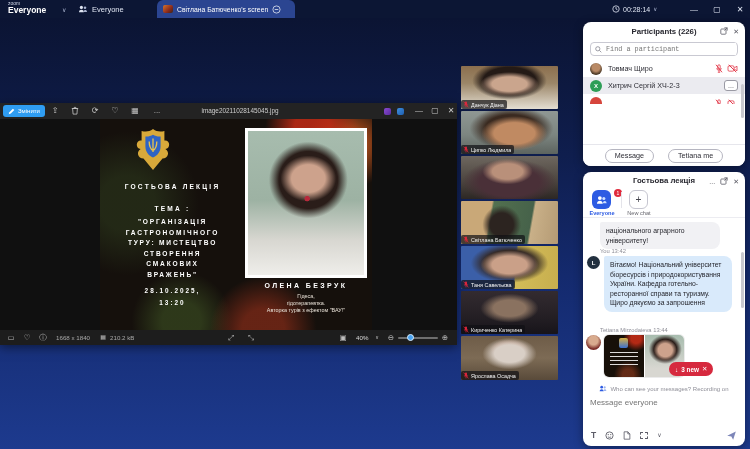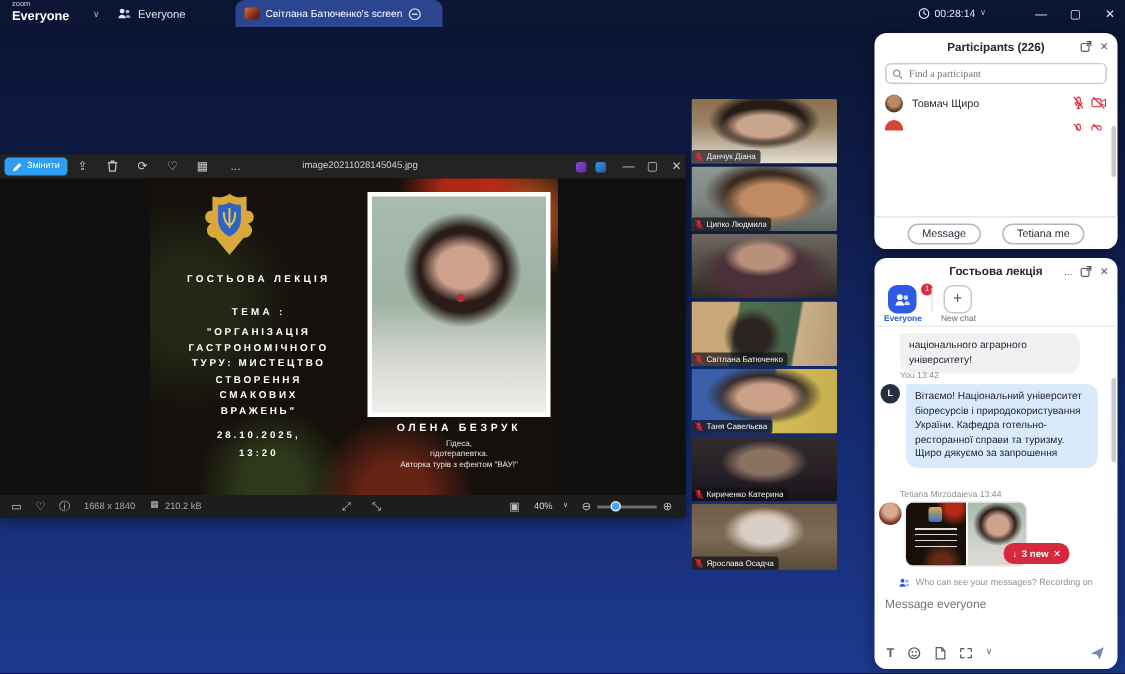--- a/index.html
+++ b/index.html
@@ -82,21 +82,21 @@
   .t7 { background:radial-gradient(ellipse 28% 36% at 50% 40%, #d9cfc6 55%, transparent 100%), radial-gradient(ellipse 20% 22% at 50% 30%, #b28a74 60%, transparent 100%), linear-gradient(180deg,#6e5c48 0%, #7d6b55 50%, #594a3a 100%); }
 
   
   .panel { position:absolute; left:583px; width:162px; background:#ffffff; border-radius:8px; box-shadow:0 2px 10px rgba(0,0,0,.4); overflow:hidden; }
   .panel-header { position:relative; height:18px; display:flex; align-items:center; justify-content:center; }
   .panel-title { font-size:7.8px; font-weight:bold; color:#26262e; }
   .ph-icons { position:absolute; right:6px; top:0; height:18px; display:flex; align-items:center; gap:5px; color:#5a5a64; }
   .ph-ic { font-size:7px; line-height:1; color:#5a5a64; }
 
   .search-box { position:relative; margin:2px 7px 4px 7px; height:14px; border:1px solid #c9c9d2; border-radius:4px; }
-  .search-box input { position:absolute; left:15px; top:0; width:130px; height:12px; border:none; outline:none; font-size:6.8px; color:#333; font-family:Liberation Serif, serif; }
+  .search-box input { position:absolute; left:15px; top:0; width:130px; height:12px; border:none; outline:none; font-size:6.8px; color:#333; font-family:Liberation Mono, monospace; }
   .search-icon { position:absolute; left:4px; top:3px; }
 
   .p-row { position:relative; height:17px; display:flex; align-items:center; padding:0 7px; }
   .p-row.selected { background:#ebebf0; }
   .avatar { width:12px; height:12px; border-radius:50%; flex:0 0 auto; display:flex; align-items:center; justify-content:center; font-size:6px; color:#fff; font-weight:bold; }
   .av-green { background:#2e9e57; }
   .av-photo1 { background:radial-gradient(circle at 50% 35%, #caa17e 0 40%, #6b4f33 70%); }
   .av-photo2 { background:radial-gradient(circle at 50% 38%, #b98a66 0 38%, #4a3826 70%); }
   .av-red { background:#d6453c; }
   .p-name { margin-left:6px; font-size:7.2px; color:#2c2c34; white-space:nowrap; overflow:hidden; flex:1; }
@@ -356,20 +356,25 @@
               <line x1="1" y1="1" x2="9" y2="11" stroke="#e02b3d" stroke-width="1.2"></line>
             </svg>
           <svg width="11" height="9" viewBox="0 0 14 12">
               <rect x="1" y="2.5" width="8" height="7" rx="1.5" fill="none" stroke="#e02b3d" stroke-width="1"></rect>
               <path d="M9.5 5L13 3v6l-3.5-2" fill="none" stroke="#e02b3d" stroke-width="1"></path>
               <line x1="2" y1="1" x2="12" y2="11" stroke="#e02b3d" stroke-width="1.2"></line>
             </svg>
         </div>
       </div>
 
+      <div class="p-row selected">
+        <div class="avatar av-green">X</div>
+        <div class="p-name">Хитрич Сергій ХЧ-2-3</div>
+        <div class="more-box">...</div>
+      </div>
 
       <div class="p-row" style="height:10px; overflow:hidden;">
         <div class="avatar av-red" style="margin-top:8px;"></div>
         <div class="p-name"></div>
         <div class="row-icons" style="margin-top:8px;">
           <svg width="8" height="9" viewBox="0 0 10 12">
               <rect x="3.4" y="1" width="3.2" height="6" rx="1.6" fill="none" stroke="#e02b3d" stroke-width="1"></rect>
               <line x1="1" y1="1" x2="9" y2="11" stroke="#e02b3d" stroke-width="1.2"></line>
             </svg>
           <svg width="11" height="9" viewBox="0 0 14 12">

